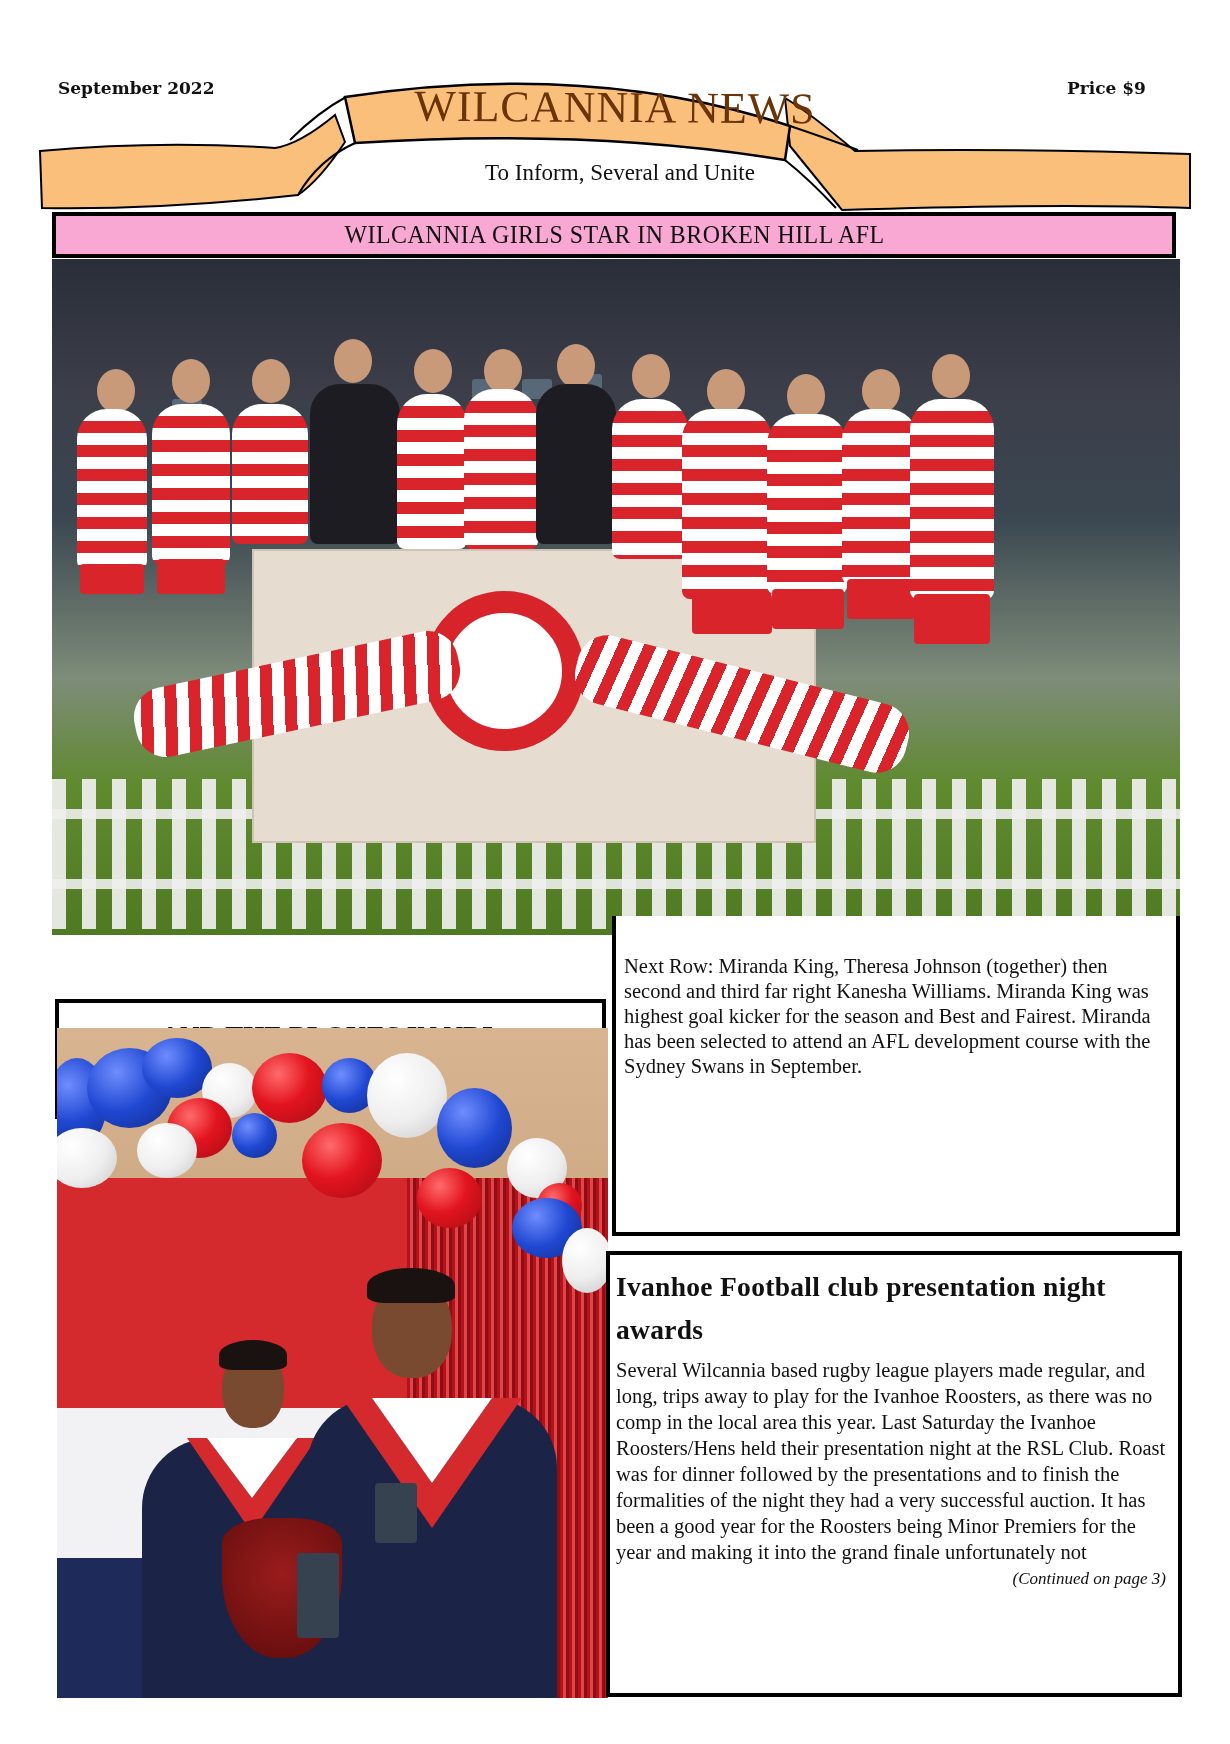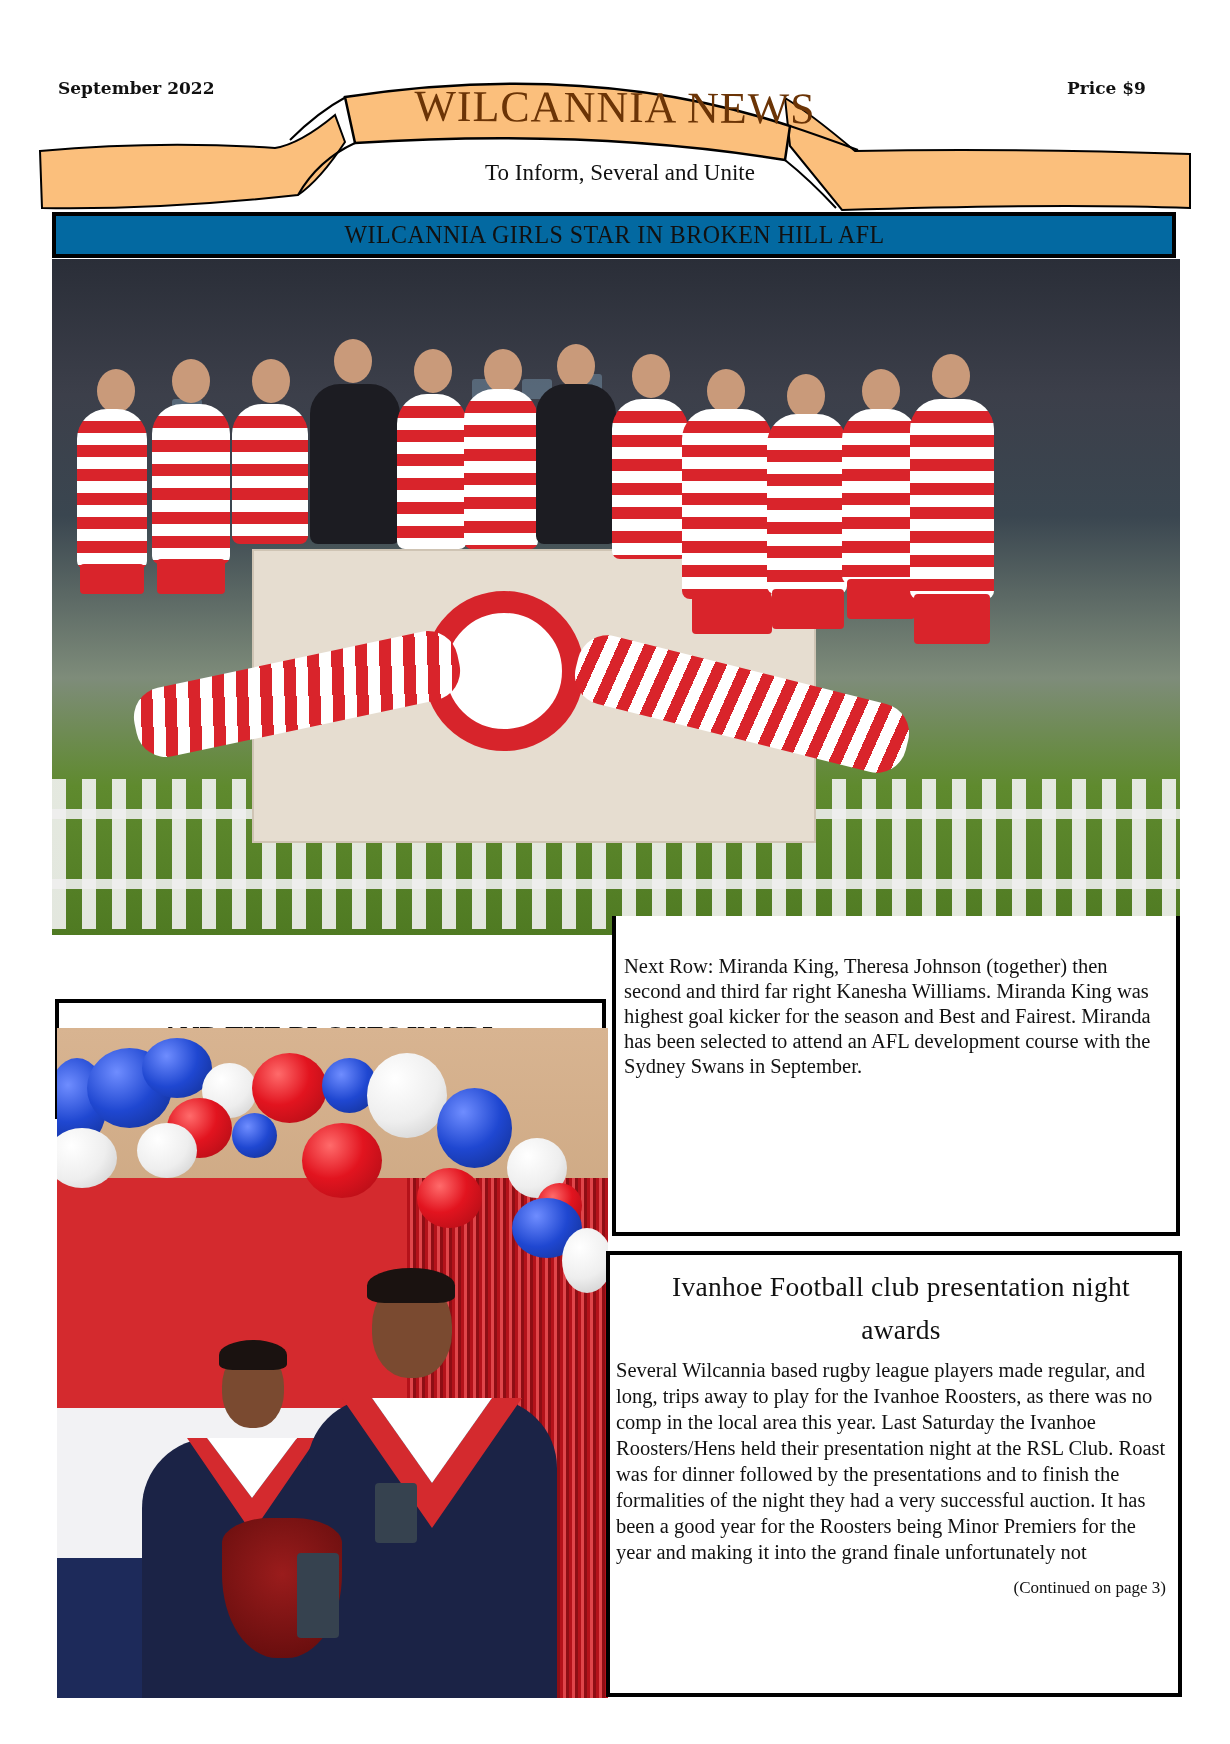--- a/index.html
+++ b/index.html
@@ -12,21 +12,21 @@
   .price { left: 1067px; top: 78px; font-size: 17px; font-weight: bold; }
   .banner-svg { left: 0; top: 40px; width: 1230px; height: 180px; }
   .masthead-title { left: 405px; top: 82px; width: 420px; text-align: center;
       font-family: "Liberation Serif", serif; font-size: 44px; color: #6b3406;
       letter-spacing: 1px; transform: rotate(0.4deg); }
   .tagline { left: 420px; top: 160px; width: 400px; text-align: center;
       font-family: "Liberation Serif", serif; font-size: 23px; color: #111; }
 
   
   .headline-box { left: 52px; top: 212px; width: 1124px; height: 46px;
-      border: 4px solid #000; background: #0369a1; box-sizing: border-box;
+      border: 4px solid #000; background: #f9a8d4; box-sizing: border-box;
       display: flex; align-items: center; justify-content: center; }
   .headline-box span { font-family: "Liberation Serif", serif; font-size: 26px;
       letter-spacing: 0.5px; transform: scaleX(0.92); display: inline-block; }
 
   
   .photo-main { left: 52px; top: 259px; width: 1128px; height: 676px; overflow: hidden;
       background: linear-gradient(180deg, #2a2e38 0%, #3c3f4a 20%, #3a4650 38%, #7e8c7a 62%, #5f8a2e 78%, #4f7a22 100%); }
   .stand-seat { position: absolute; background: #6f8aa0; opacity: .55; border-radius: 3px; }
   .fence { position: absolute; left: 0; top: 520px; width: 1128px; height: 150px;
       background: repeating-linear-gradient(90deg, #f3f3f3 0 14px, transparent 14px 30px); opacity: .9; }
@@ -73,23 +73,23 @@
   .caption-box { left: 612px; top: 916px; width: 568px; height: 320px;
       border: 4px solid #000; border-top: none; box-sizing: border-box; background: #fff;
       padding: 38px 10px 0 8px; font-family: "Liberation Serif", serif; font-size: 20.5px;
       line-height: 25px; color: #111; }
   .caption-box p { margin: 0 0 4px 0; }
 
   
   .ivanhoe-box { left: 606px; top: 1251px; width: 576px; height: 446px;
       border: 4px solid #000; box-sizing: border-box; background: #fff;
       padding: 10px 8px 0 6px; font-family: "Liberation Serif", serif; }
-  .ivanhoe-title { margin: 0 0 6px 16px; font-weight: normal; font-size: 27.5px; line-height: 43px; letter-spacing: .3px; text-align: center; }
+  .ivanhoe-title { margin: 0 0 6px 0; font-weight: bold; font-size: 27.5px; line-height: 43px; letter-spacing: .3px; }
   .ivanhoe-body { margin: 0; font-size: 20.5px; line-height: 26px; }
-  .continued { text-align: right; font-size: 17px; margin-top: 13px; padding-right: 4px; }
+  .continued { text-align: right; font-style: italic; font-size: 17px; margin-top: 4px; padding-right: 4px; }
 </style>
 </head>
 <body>
 
 <div class="abs issue-date">September 2022</div>
 <div class="abs price">Price $9</div>
 
 <svg class="abs banner-svg" viewBox="0 0 1230 180" xmlns="http://www.w3.org/2000/svg">
 
   <path d="M40 111 Q160 100 275 108 Q300 104 335 75 L345 102 Q320 140 298 155 Q160 170 42 168 Z" fill="#fbbf7c" stroke="#000" stroke-width="2"></path>

